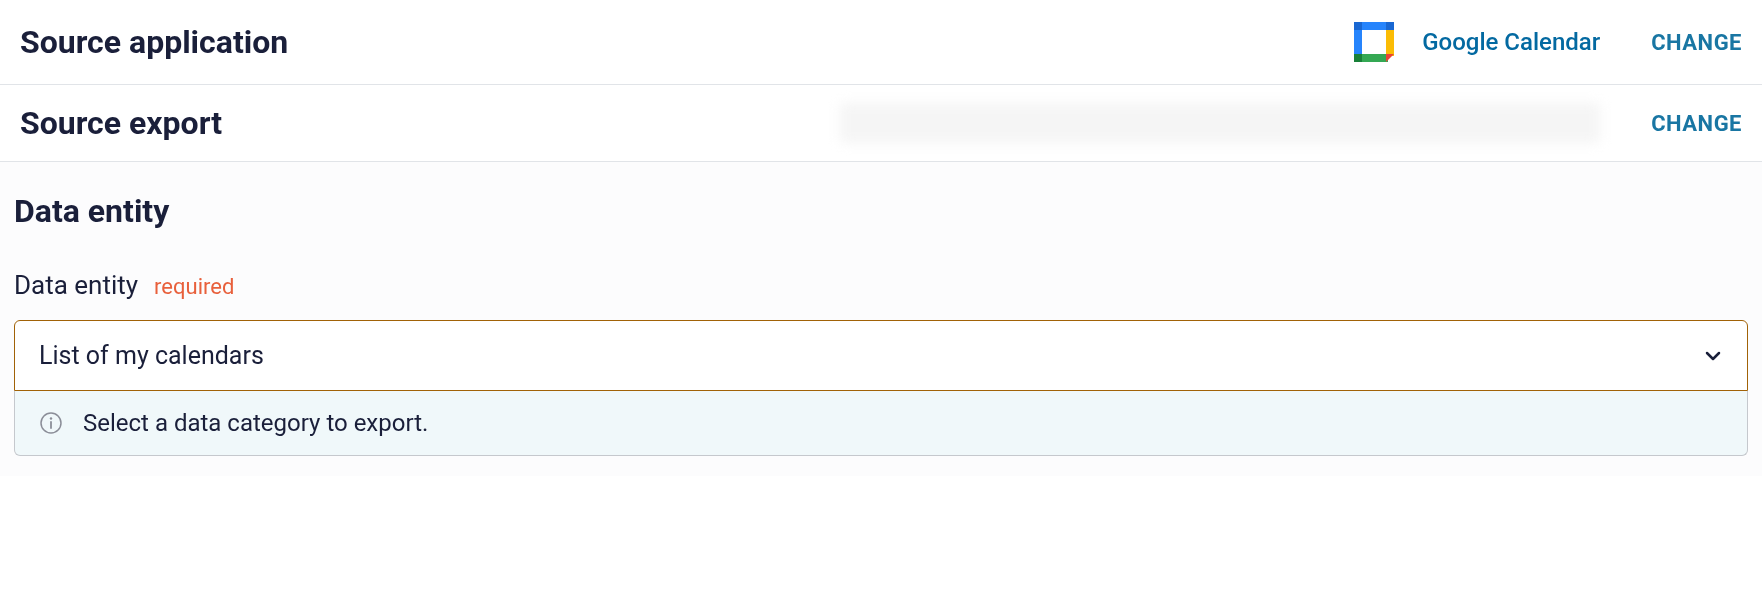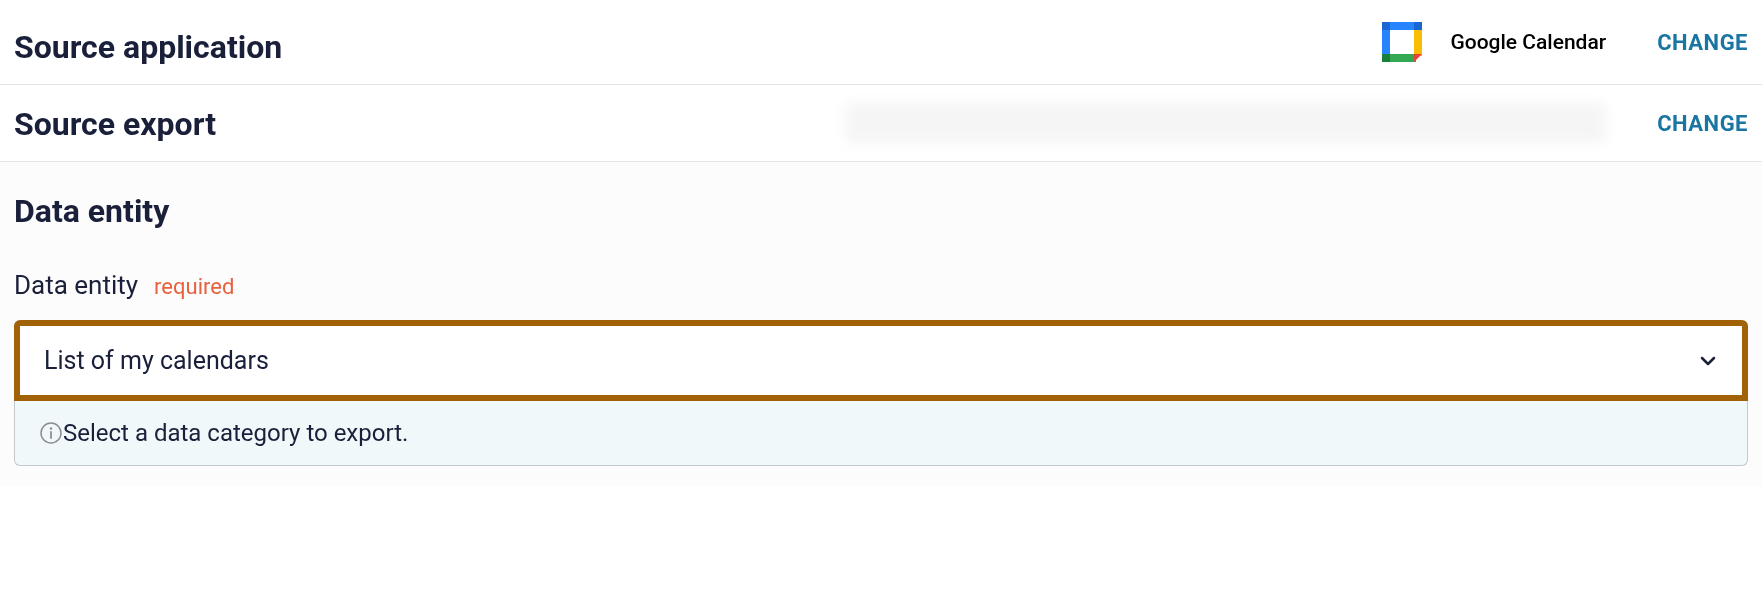--- a/index.html
+++ b/index.html
@@ -8,24 +8,24 @@
       box-sizing: border-box;
     }
     
     body {
       font-family: -apple-system, BlinkMacSystemFont, 'Segoe UI', Roboto, Helvetica, Arial, sans-serif;
       background: #ffffff;
       width: 1762px;
     }
     
     .section {
-      padding: 18px 14px;
+      padding: 18px 20px;
       border-bottom: 1px solid #e1e4e8;
       display: flex;
-      align-items: flex-end;
+      align-items: center;
       justify-content: space-between;
     }
     
     .section-title {
       font-size: 32px;
       font-weight: 700;
       color: #1a1f3a;
     }
     
     .section-right {
@@ -34,23 +34,23 @@
       gap: 36px;
     }
     
     .app-info {
       display: flex;
       align-items: center;
       gap: 24px;
     }
     
     .app-name {
-      font-size: 21px;
+      font-size: 24px;
       font-weight: 500;
-      color: #000000;
+      color: #0369a1;
     }
     
     .calendar-icon {
       width: 48px;
       height: 48px;
     }
     
     .change-link {
       font-size: 22px;
       font-weight: 700;
@@ -93,21 +93,21 @@
       color: #1a1f3a;
     }
     
     .required-badge {
       font-size: 22px;
       font-weight: 400;
       color: #e8603c;
     }
     
     .select-container {
-      border: 6px solid #a16207;
+      border: 1px solid #a16207;
       border-radius: 6px 6px 0 0;
       background: #ffffff;
       overflow: hidden;
     }
     
     .select-box {
       display: flex;
       align-items: center;
       justify-content: space-between;
       padding: 20px 24px;
@@ -126,20 +126,21 @@
     }
     
     .help-text-box {
       border: 1px solid #c5c8cd;
       border-top: none;
       border-radius: 0 0 6px 6px;
       background: #f0f8fa;
       padding: 18px 24px;
       display: flex;
       align-items: center;
+      gap: 20px;
     }
     
     .info-icon {
       width: 24px;
       height: 24px;
       flex-shrink: 0;
     }
     
     .help-text {
       font-size: 24px;

